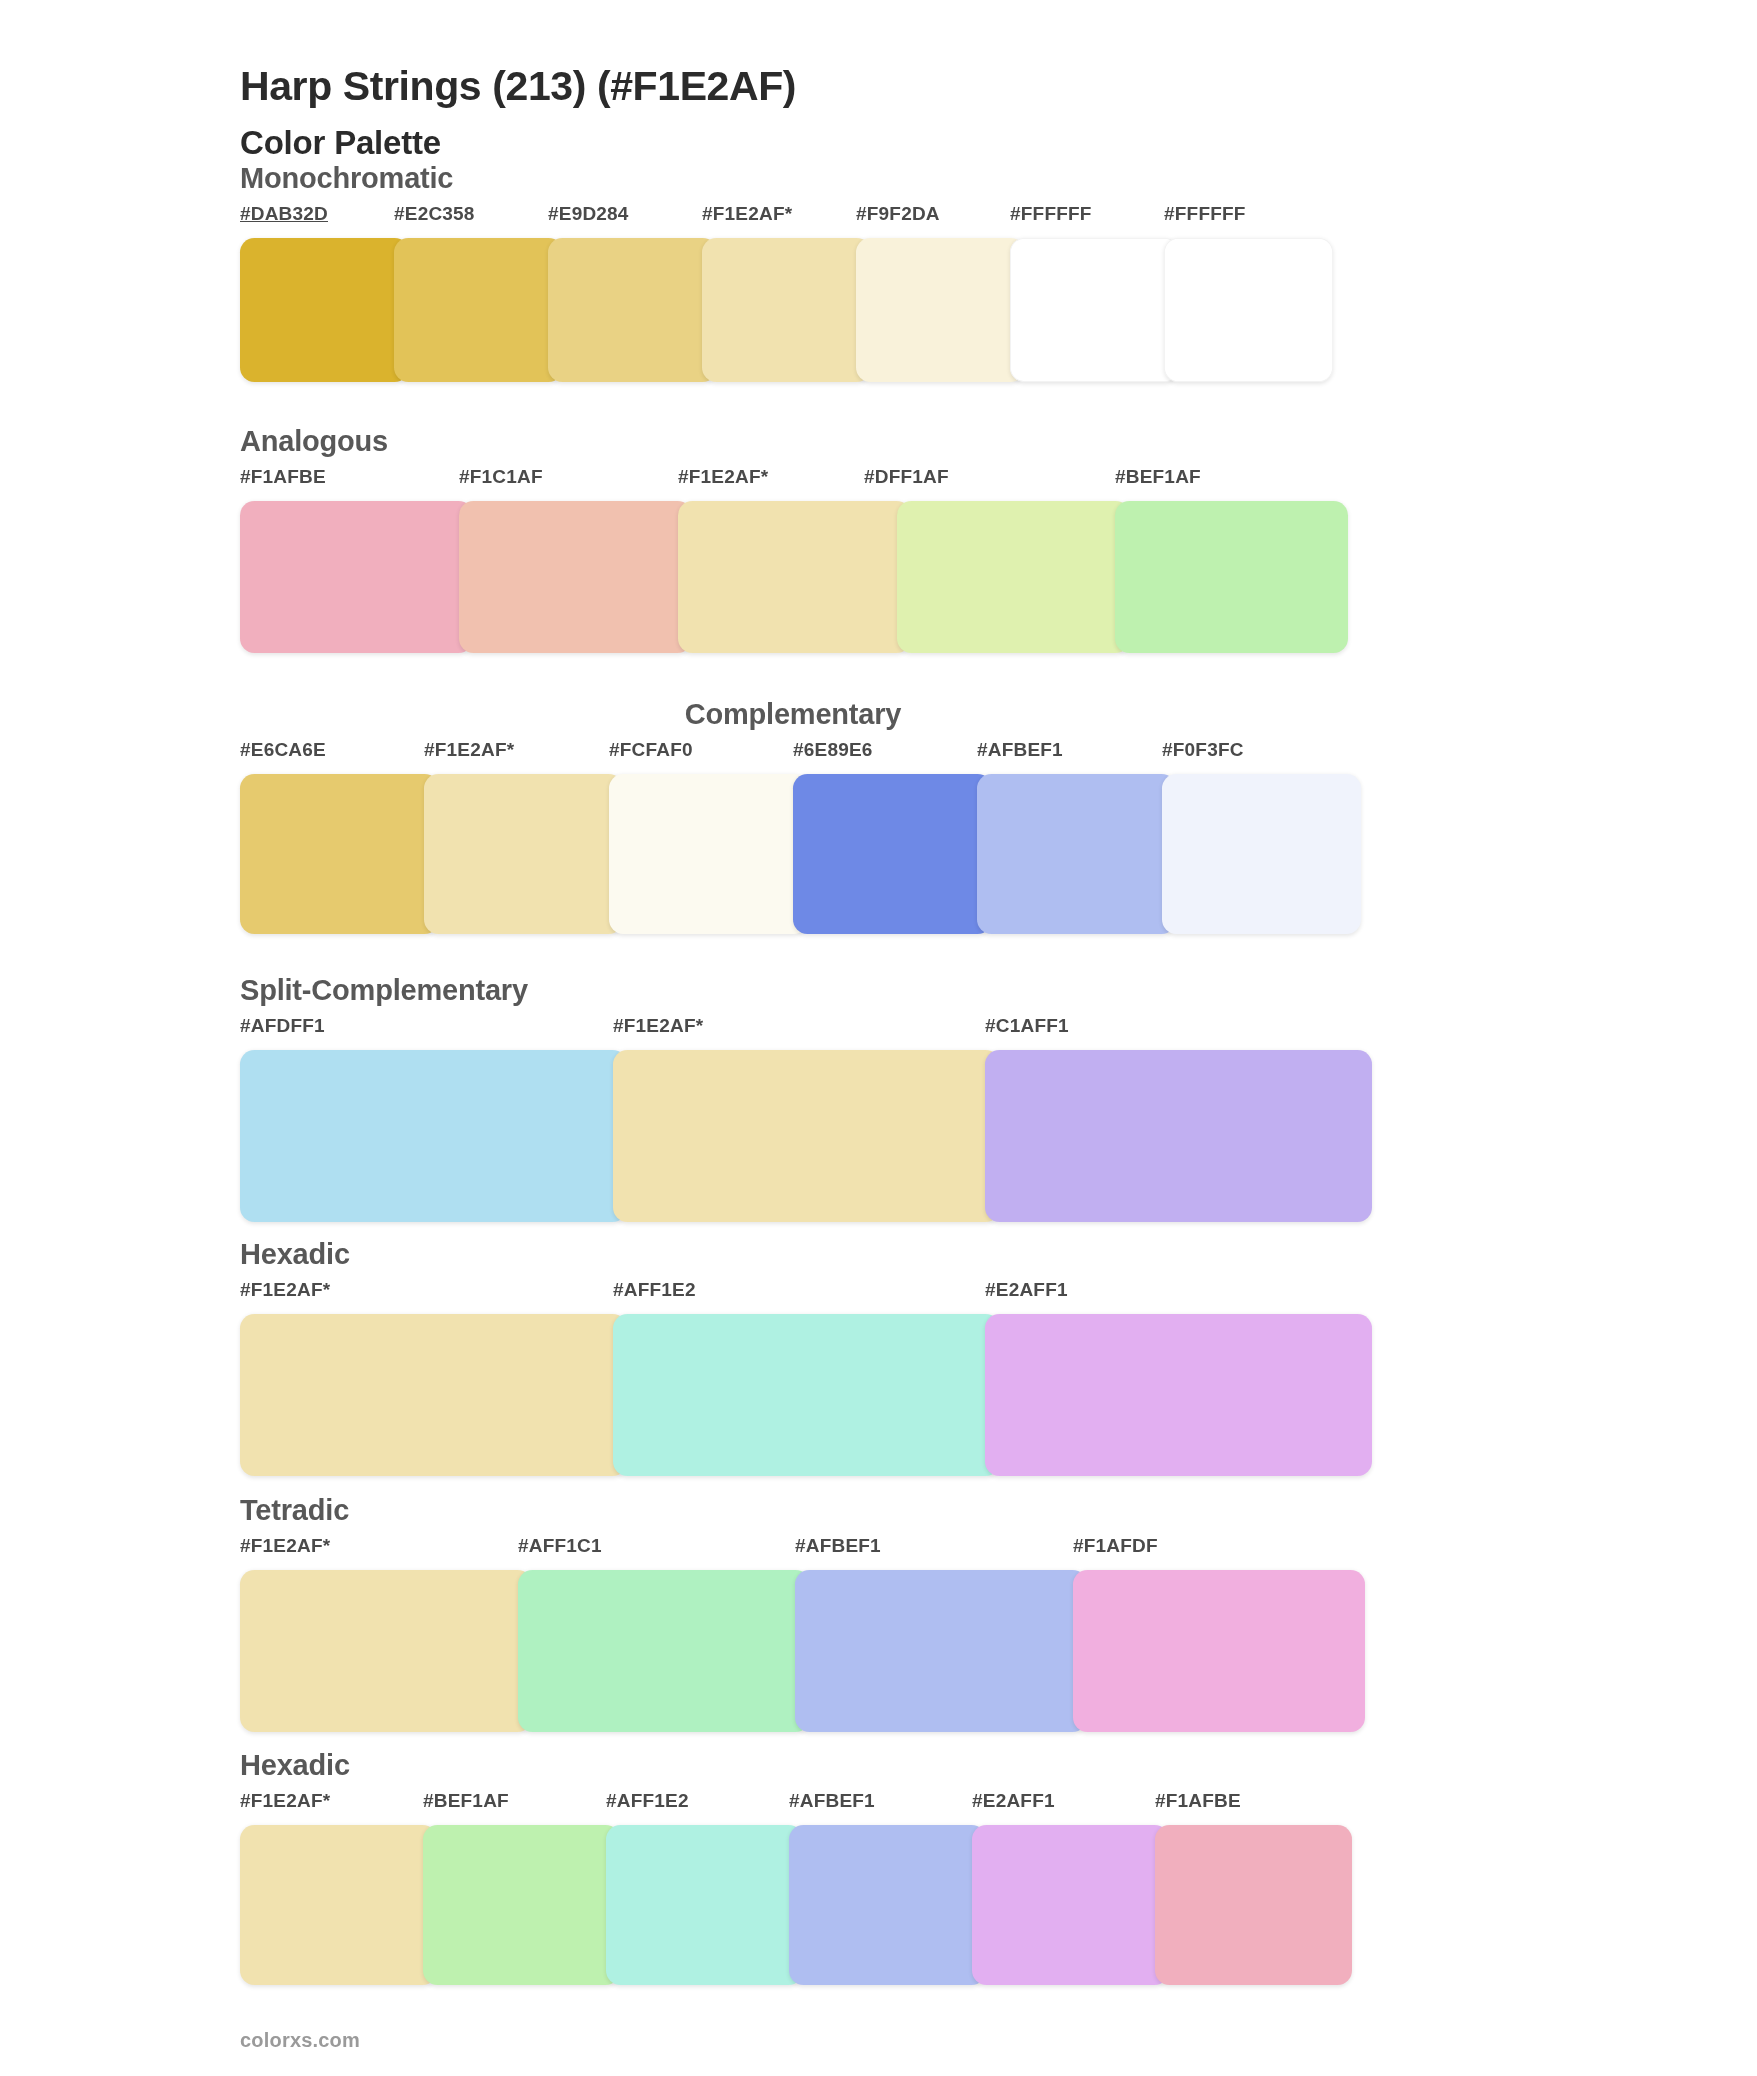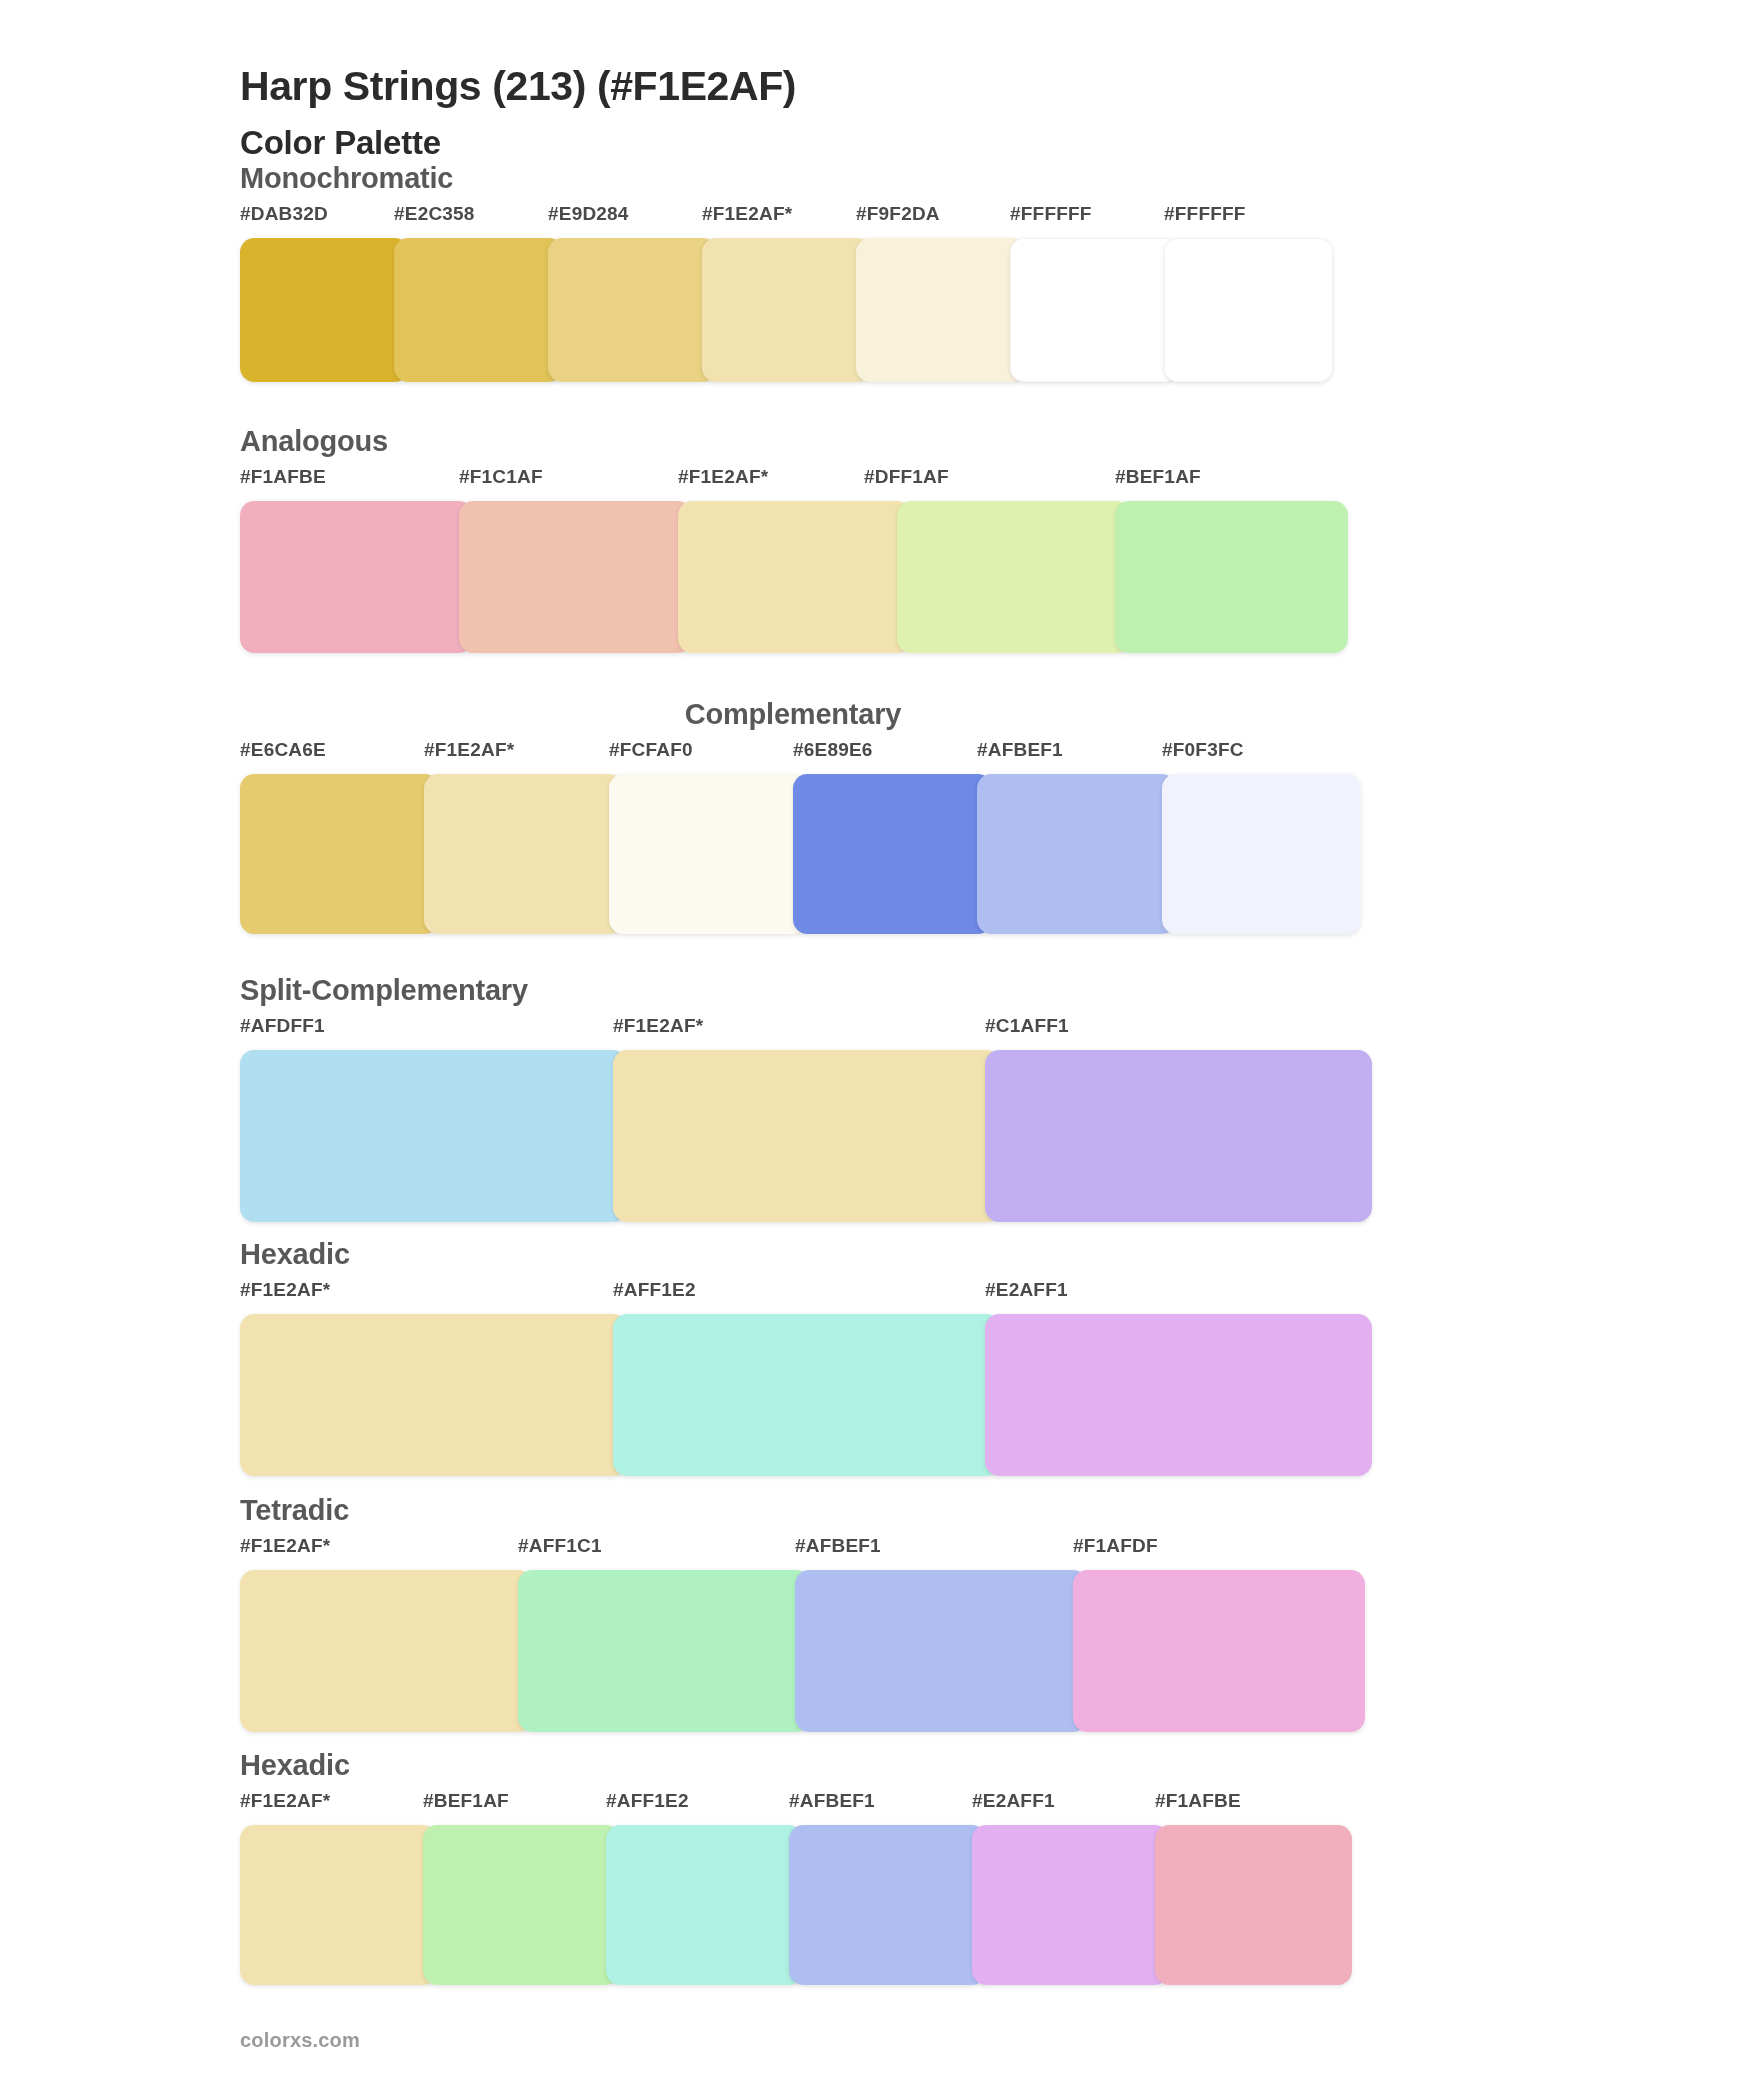--- a/index.html
+++ b/index.html
@@ -107,21 +107,21 @@
 
   <div class="header">
     <div class="page-title">Harp Strings (213) (#F1E2AF)</div>
     <div class="page-subtitle">Color Palette</div>
   </div>
 
   <div id="sections-root">
       <div class="section" style="top: 164px;">
         <div class="section-title">Monochromatic</div>
         <div class="swatch-row" style="width: 1078px; height: 177px;">
-          <div class="swatch-label" style="left: 0px;">#DAB32D</div>
+          <div class="swatch-label" style="left: 0px; text-decoration: underline;">#DAB32D</div>
           <div class="swatch" style="left: 0px; width: 169px; height: 144px; background: rgb(218, 179, 45); z-index: 10;"></div>
           <div class="swatch-label" style="left: 154px;">#E2C358</div>
           <div class="swatch" style="left: 154px; width: 169px; height: 144px; background: rgb(226, 195, 88); z-index: 11;"></div>
           <div class="swatch-label" style="left: 308px;">#E9D284</div>
           <div class="swatch" style="left: 308px; width: 169px; height: 144px; background: rgb(233, 210, 132); z-index: 12;"></div>
           <div class="swatch-label" style="left: 462px;">#F1E2AF*</div>
           <div class="swatch" style="left: 462px; width: 169px; height: 144px; background: rgb(241, 226, 175); z-index: 13;"></div>
           <div class="swatch-label" style="left: 616px;">#F9F2DA</div>
           <div class="swatch" style="left: 616px; width: 169px; height: 144px; background: rgb(249, 242, 218); z-index: 14;"></div>
           <div class="swatch-label" style="left: 770px;">#FFFFFF</div>

